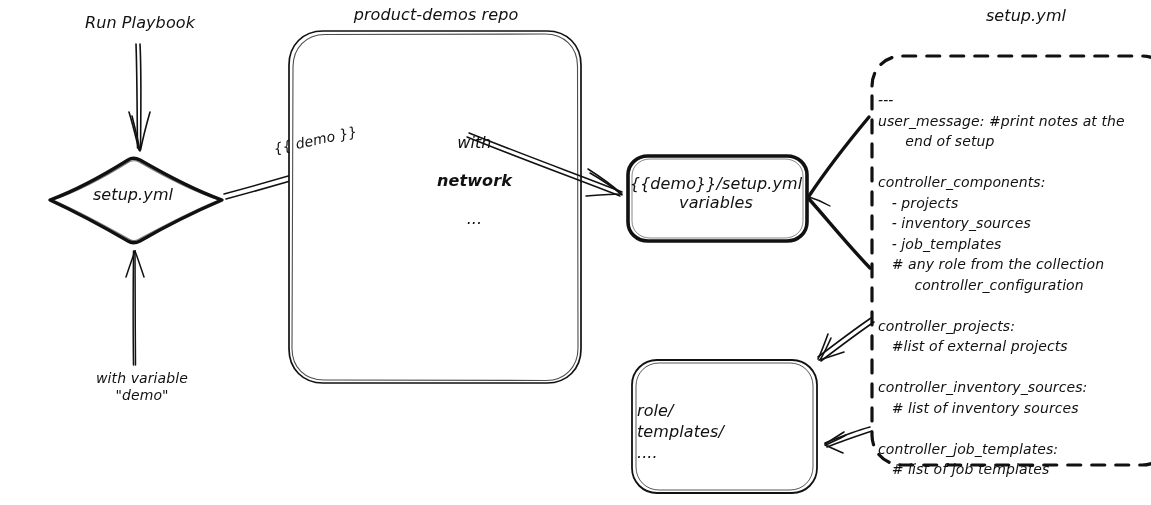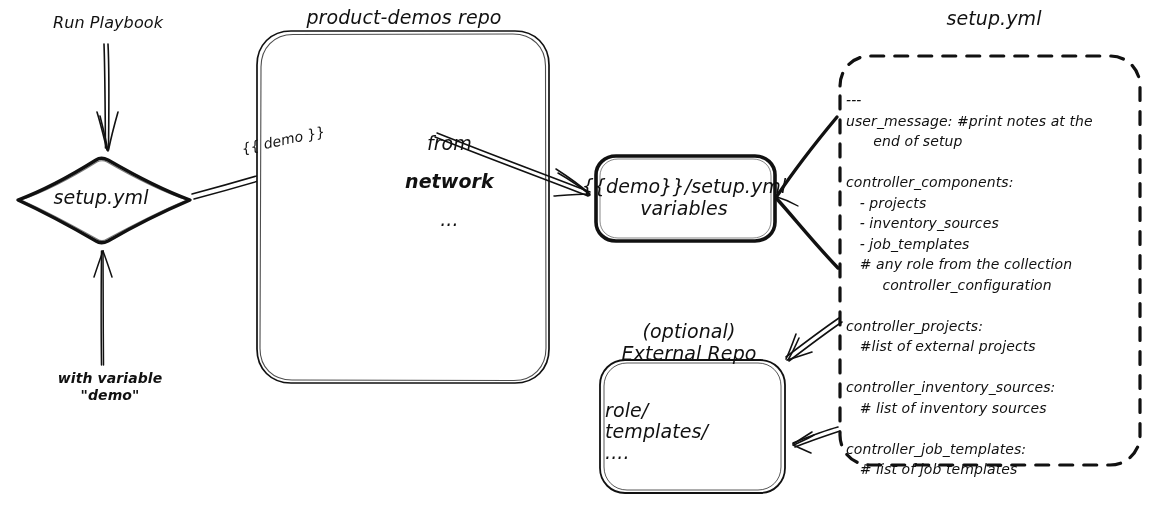--- a/index.html
+++ b/index.html
@@ -2,35 +2,35 @@
 <html><head>
 <meta charset="utf-8">
 <style>
   html,body{margin:0;padding:0;background:#ffffff;}
   body{
     width:1151px;height:505px;
     font-family:"DejaVu Sans", sans-serif;
     color:#111111;
     overflow:hidden;
   }
-  #canvas{position:relative;width:1046px;height:505px;background:#fff;}
+  #canvas{position:relative;width:1046px;height:505px;background:#fff;margin-left:32px;}
   #sketch{position:absolute;left:0;top:0;width:1151px;height:505px;}
 
   .lbl{
     position:absolute;
     font-family:"DejaVu Sans", sans-serif;
     color:#111;
     white-space:pre;
     line-height:1.18;
     letter-spacing:.1px;
   }
   .ctr{text-align:center;transform:translateX(-50%);}
 
   
-  .t15{font-size:19px;}
+  .t15{font-size:16px;}
   .t14{font-size:14px;}
   .t16{font-size:16px;}
 
   .hand{font-style:italic;}
 
   
   #lbl-run-playbook{left:108px;top:14px;}
   #lbl-with-variable{left:110px;top:370px;}
   #lbl-setupyml-diamond{left:101px;top:186px;}
   #lbl-repo-title{left:404px;top:6px;}
@@ -168,36 +168,34 @@
       <path d="M604,386
                C604,373 614,363 627,363
                L758,363 C771,363 781,373 781,386
                L781,467 C781,480 771,490 758,490
                L627,490 C614,490 604,480 604,467 Z"></path>
     </g>
   </svg>
 
   <div class="lbl t16 hand ctr" id="lbl-run-playbook">Run Playbook</div>
 
-  <div class="lbl t14 hand ctr" id="lbl-with-variable" style="white-space:pre-line;font-weight:bold;">with variable
+  <div class="lbl t14 hand ctr" id="lbl-with-variable" style="white-space:pre-line;">with variable
 "demo"</div>
 
   <div class="lbl t15 hand ctr" id="lbl-setupyml-diamond">setup.yml</div>
 
   <div class="lbl t15 hand ctr" id="lbl-repo-title">product-demos repo</div>
 
   <div class="lbl t14 hand ctr" id="lbl-demo-edge">{{ demo }}</div>
 
-  <div class="lbl t15 hand" id="lbl-repo-items"><div style="text-align: center;">from</div><div style="text-align: center; font-weight: bold;">network</div><div style="text-align: center;">...</div></div>
+  <div class="lbl t15 hand" id="lbl-repo-items"><div style="text-align: center;">with</div><div style="text-align: center; font-weight: bold;">network</div><div style="text-align: center;">...</div></div>
 
   <div class="lbl t15 hand ctr" id="lbl-mid-box" style="white-space:pre-line;">{{demo}}/setup.yml
 variables</div>
 
   <div class="lbl t15 hand ctr" id="lbl-setupyml-dashed">setup.yml</div>
 
   <div class="lbl hand" id="lbl-yaml" style="white-space:pre;"><div>---</div><div>user_message: #print notes at the</div><div>      end of setup</div><div>&nbsp;</div><div>controller_components:</div><div>   - projects</div><div>   - inventory_sources</div><div>   - job_templates</div><div>   # any role from the collection</div><div>        controller_configuration</div><div>&nbsp;</div><div>controller_projects:</div><div>   #list of external projects</div><div>&nbsp;</div><div>controller_inventory_sources:</div><div>   # list of inventory sources</div><div>&nbsp;</div><div>controller_job_templates:</div><div>   # list of job templates</div></div>
 
-  <div class="lbl t15 hand ctr" id="lbl-ext-title" style="white-space:pre-line;">(optional)
-External Repo</div>
 
   <div class="lbl t15 hand" id="lbl-ext-items"><div>role/</div><div>templates/</div><div>....</div></div>
 
 </div>
 
 </body></html>

